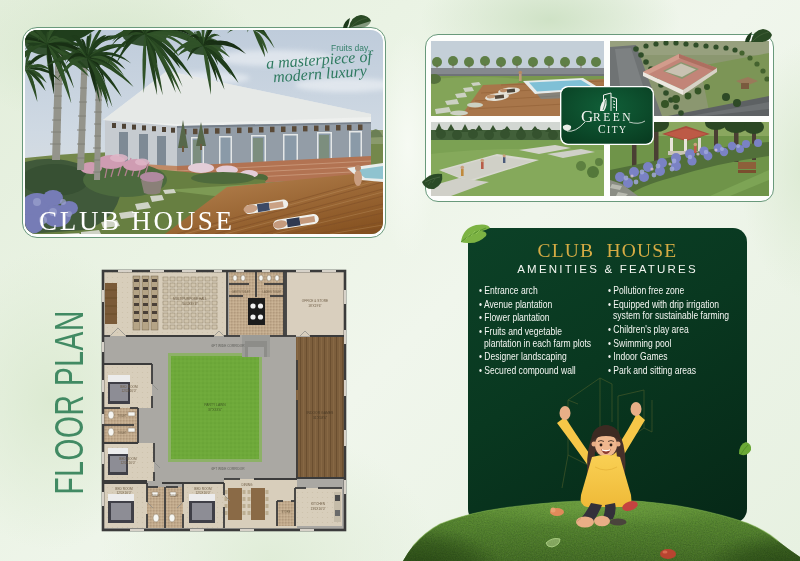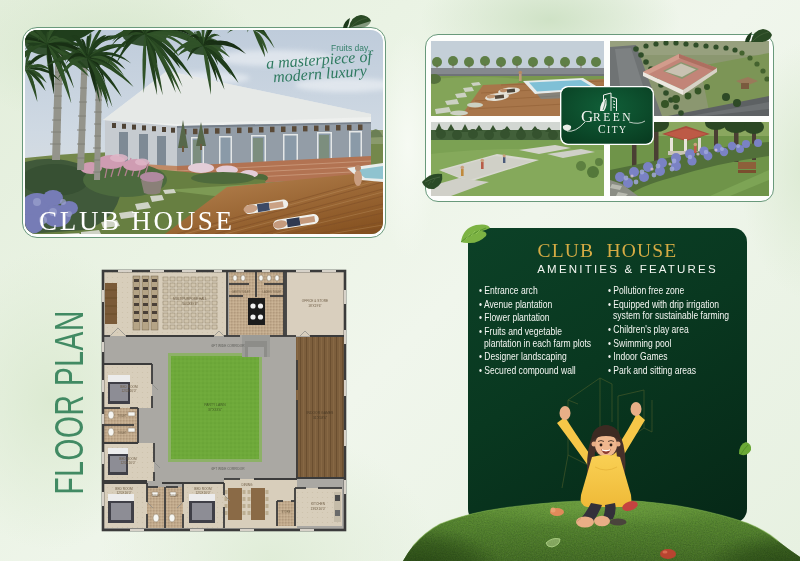--- a/index.html
+++ b/index.html
@@ -1117,21 +1117,21 @@
 <path d="M72,14 L72,52"></path>
 <path d="M78,26 L78,76 L104,58 L104,20 L78,26 Z"></path>
 <path d="M28,85 L48,95"></path>
 <path d="M22,118 L28,85"></path>
 <path d="M104,58 L112,62 L112,30"></path>
 </g>
 </svg></div>
 
 <div class="abs" style="left:468px;top:240px;width:279px;text-align:center;color:#d6ac44;font-family:'Liberation Serif',serif;font-size:19.5px;letter-spacing:1.2px;">CLUB&nbsp; HOUSE</div>
 
-<div class="abs" style="left:468px;top:263px;width:279px;text-align:center;color:#f2f5f0;font-size:11.5px;letter-spacing:2.2px;padding-left:20px;">AMENITIES &amp; FEATURES</div>
+<div class="abs" style="left:468px;top:263px;width:279px;text-align:center;color:#f2f5f0;font-size:11.5px;letter-spacing:2.2px;">AMENITIES &amp; FEATURES</div>
 
 <div class="abs" style="left:479px;top:285px;color:#f4f6f2;font-size:10.2px;line-height:11.5px;white-space:nowrap;transform:scaleX(0.84);transform-origin:0 0;">
 <div style="margin-bottom:2.2px;">• Entrance arch</div>
 <div style="margin-bottom:2.2px;">• Avenue plantation</div>
 <div style="margin-bottom:2.2px;">• Flower plantation</div>
 <div>• Fruits and vegetable</div>
 <div style="margin-bottom:2.2px;padding-left:6px;">plantation in each farm plots</div>
 <div style="margin-bottom:2.2px;">• Designer landscaping</div>
 <div>• Secured compound wall</div>
 </div>

